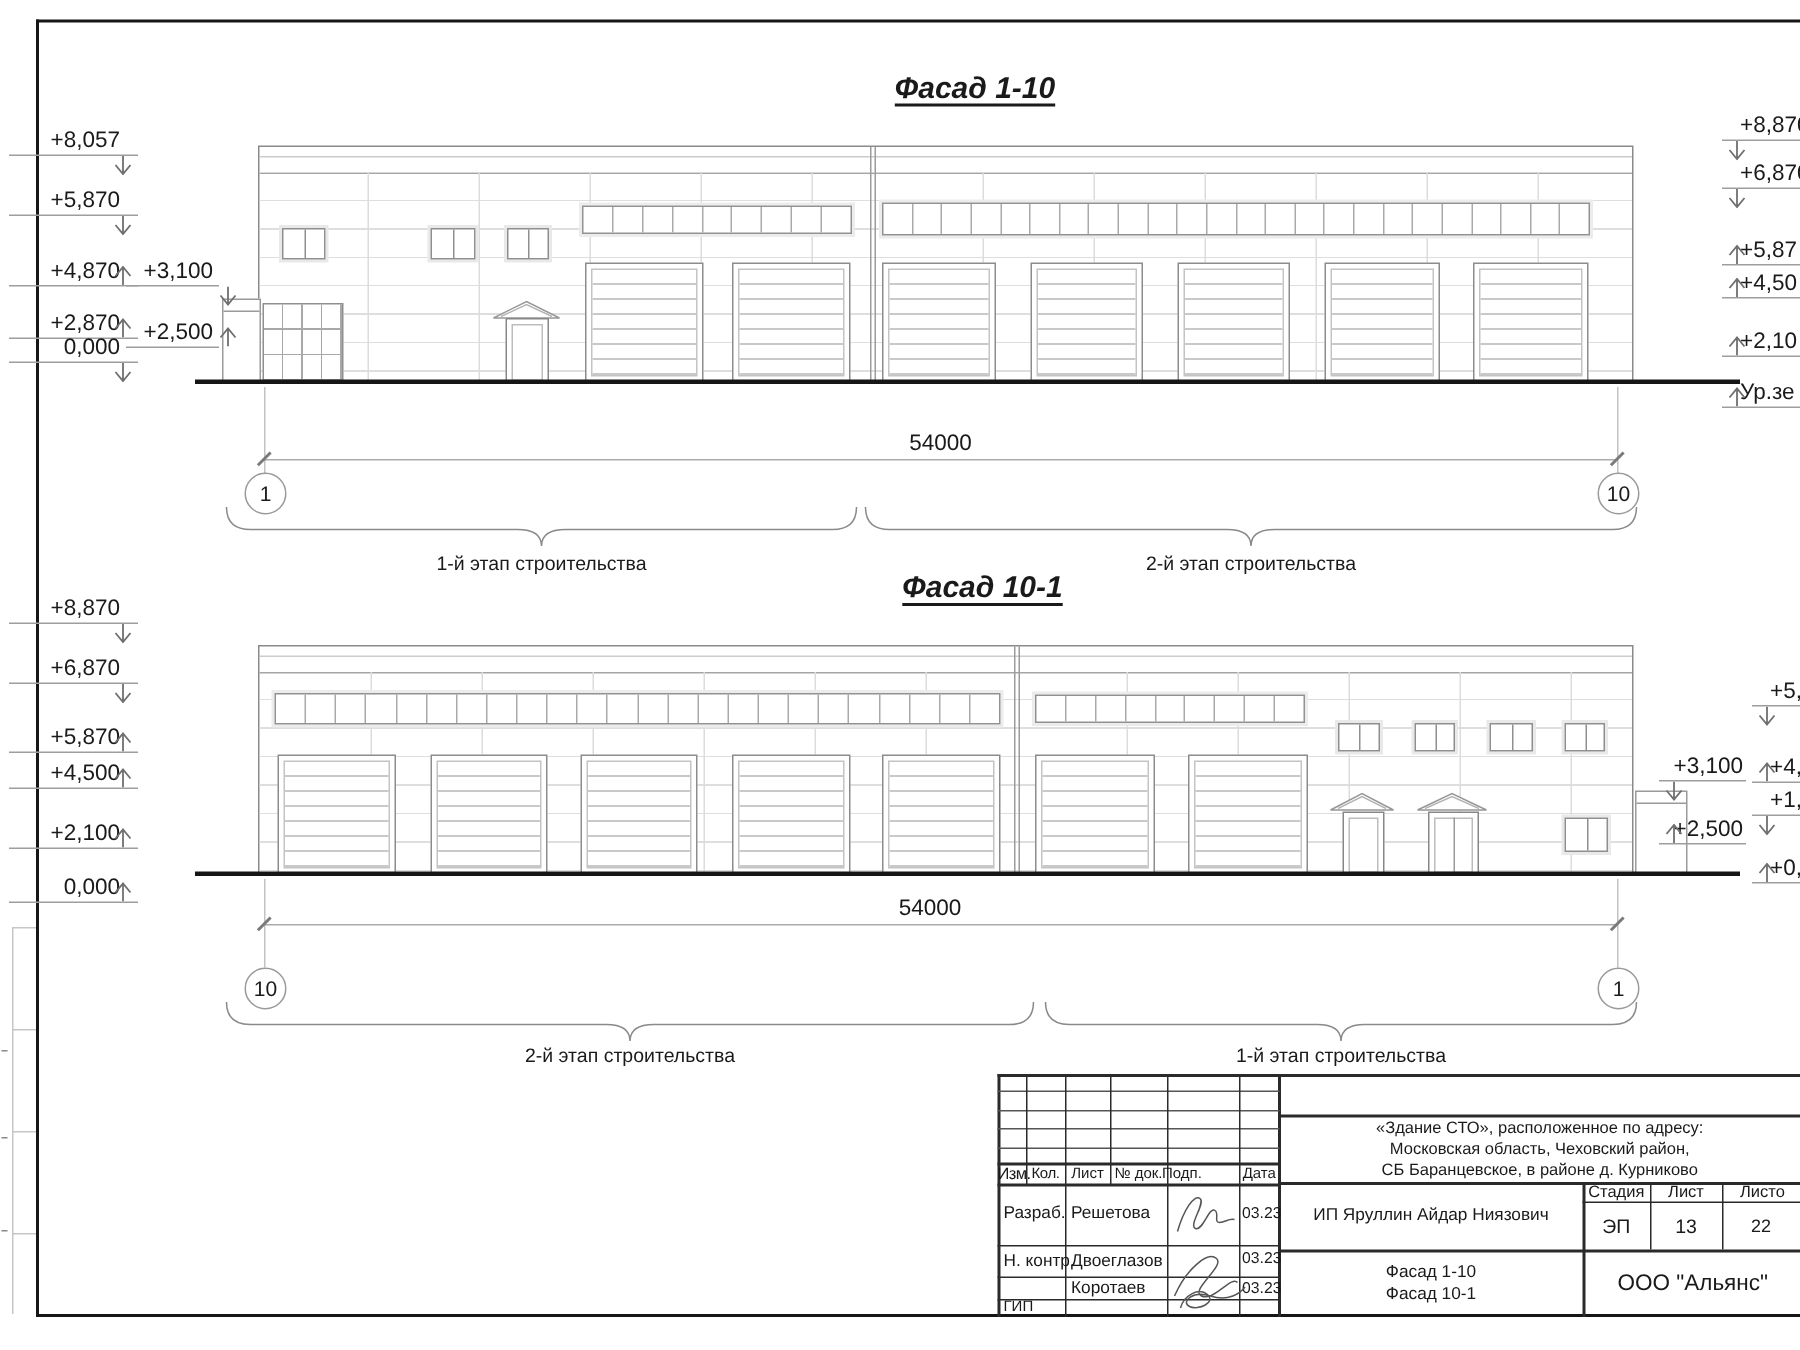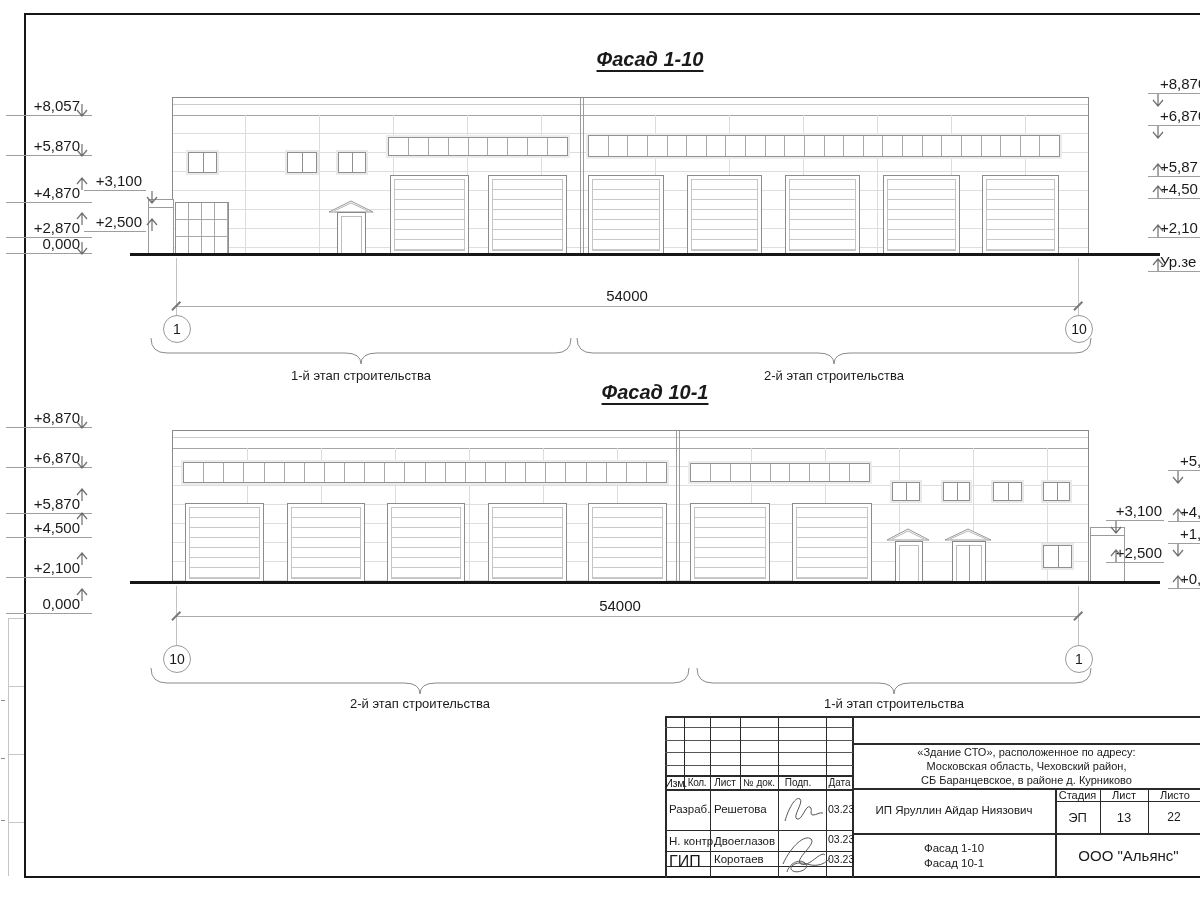--- a/index.html
+++ b/index.html
@@ -39,21 +39,21 @@
   .stage{position:absolute;text-align:center;font-size:13px;white-space:nowrap;}
   .axis{position:absolute;width:26px;height:26px;border:1px solid #9a9a9a;border-radius:50%;
         line-height:26px;text-align:center;font-size:14px;background:#fff;}
   .tick{position:absolute;width:12px;height:1.5px;background:#7a7a7a;transform:rotate(-45deg);}
   .brace{position:absolute;}
   .brace path{stroke:#8a8a8a;stroke-width:1;fill:none;}
   
   .elev{position:absolute;}
   .elev .etext{display:block;font-size:15px;line-height:16px;border-bottom:1px solid #9e9e9e;
                padding-bottom:1px;white-space:nowrap;}
-  .elevL{width:86px;} .elevL .etext{text-align:right;padding-right:12px;margin-top:12px;}
+  .elevL{width:86px;} .elevL .etext{text-align:right;padding-right:12px;}
   .elevL .arr{position:absolute;right:2px;}
   .elevA{width:62px;} .elevA .etext{text-align:right;padding-right:4px;}
   .elevA .arr{position:absolute;right:-14px;}
   .elevR{width:70px;} .elevR .etext{text-align:left;padding-left:12px;}
   .elevR .arr{position:absolute;left:2px;}
   .elevM{width:58px;} .elevM .etext{text-align:right;padding-right:2px;}
   .elevM .arr{position:absolute;left:2px;}
   .down .arr{top:18px;} .up .arr{top:4px;}
   .arr path{stroke:#6f6f6f;stroke-width:1.2;fill:none;}
   
@@ -459,30 +459,30 @@
     <div class="tb-line" style="left:19px;top:0;width:1px;height:74px"></div>
     <div class="tb-line" style="left:45px;top:0;width:1px;height:162px"></div>
     <div class="tb-line" style="left:75px;top:0;width:1px;height:74px"></div>
     <div class="tb-line" style="left:113px;top:0;width:1px;height:162px"></div>
     <div class="tb-line" style="left:161px;top:0;width:1px;height:162px"></div>
 
     <div class="tb-text c" style="left:0;top:61px;width:19px;font-size:11px;letter-spacing:-0.4px">Изм.</div>
     <div class="tb-text c" style="left:19px;top:61px;width:26px;font-size:10px;letter-spacing:-0.3px">Кол.</div>
     <div class="tb-text c" style="left:45px;top:61px;width:30px;font-size:10px">Лист</div>
     <div class="tb-text c" style="left:75px;top:61px;width:38px;font-size:10px">№ док.</div>
-    <div class="tb-text c" style="left:109px;top:61px;width:48px;font-size:10px">Подп.</div>
+    <div class="tb-text c" style="left:99px;top:61px;width:48px;font-size:10px">Подп.</div>
     <div class="tb-text c" style="left:161px;top:61px;width:27px;font-size:10px">Дата</div>
 
     <div class="tb-text" style="left:4px;top:87px;font-size:11.5px">Разраб.</div>
     <div class="tb-text" style="left:49px;top:87px;font-size:11.5px">Решетова</div>
     <div class="tb-text" style="left:163px;top:87px;font-size:10.5px">03.23</div>
     <div class="tb-text" style="left:4px;top:119px;font-size:11.5px">Н. контр.</div>
     <div class="tb-text" style="left:49px;top:119px;font-size:11.5px">Двоеглазов</div>
     <div class="tb-text" style="left:163px;top:117px;font-size:10.5px">03.23</div>
-    <div class="tb-text" style="left:4px;top:137px;font-size:16px">ГИП</div>
+    <div class="tb-text" style="left:4px;top:150px;font-size:10px">ГИП</div>
     <div class="tb-text" style="left:49px;top:137px;font-size:11.5px">Коротаев</div>
     <div class="tb-text" style="left:163px;top:137px;font-size:10.5px">03.23</div>
 
     <svg class="sig abs" style="left:114px;top:75px" width="46" height="38">
       <path d="M6 30 C10 16 17 5 21 8 C25 11 13 26 18 28 C23 30 27 13 31 16 C34 18 30 24 34 24 C38 24 40 21 44 22"></path>
     </svg>
     <svg class="sig abs" style="left:110px;top:114px" width="58" height="46">
       <path d="M8 34 C16 16 30 4 36 9 C42 14 18 30 26 34 C34 38 46 20 50 25 M12 42 C14 34 24 28 30 33 C36 38 24 44 18 41 C12 38 20 30 32 34 C44 38 52 32 55 28"></path>
     </svg>
 

